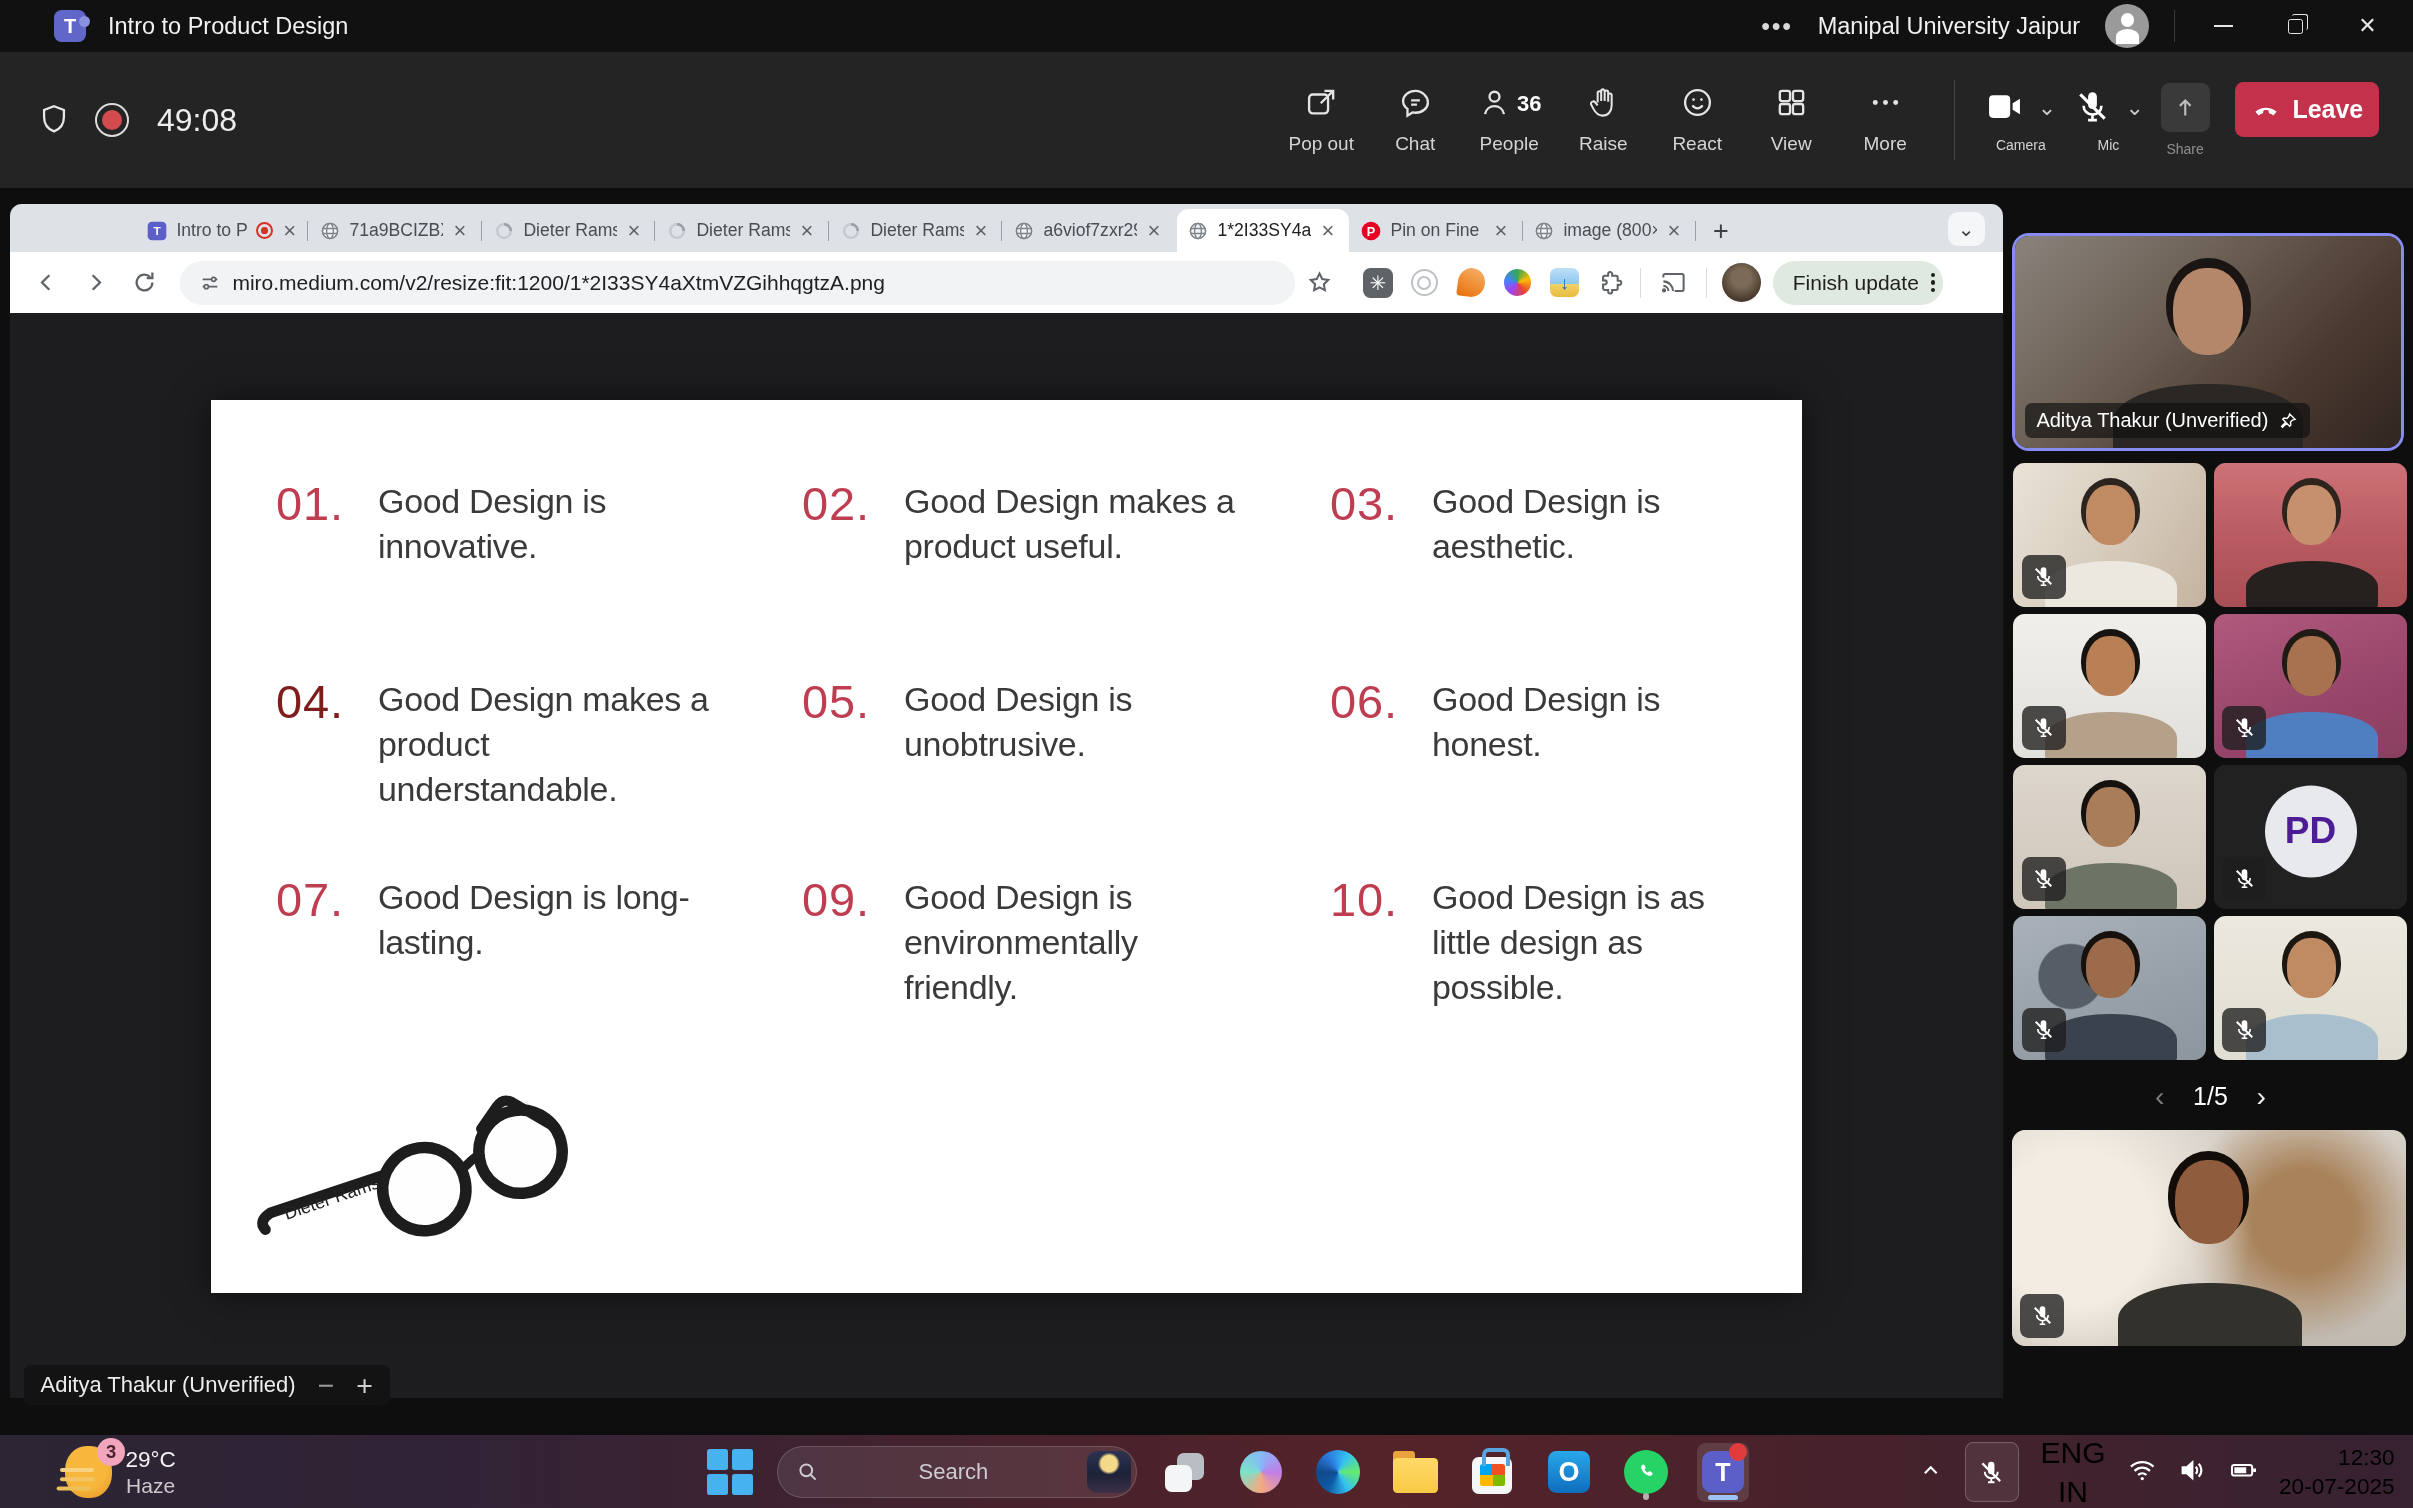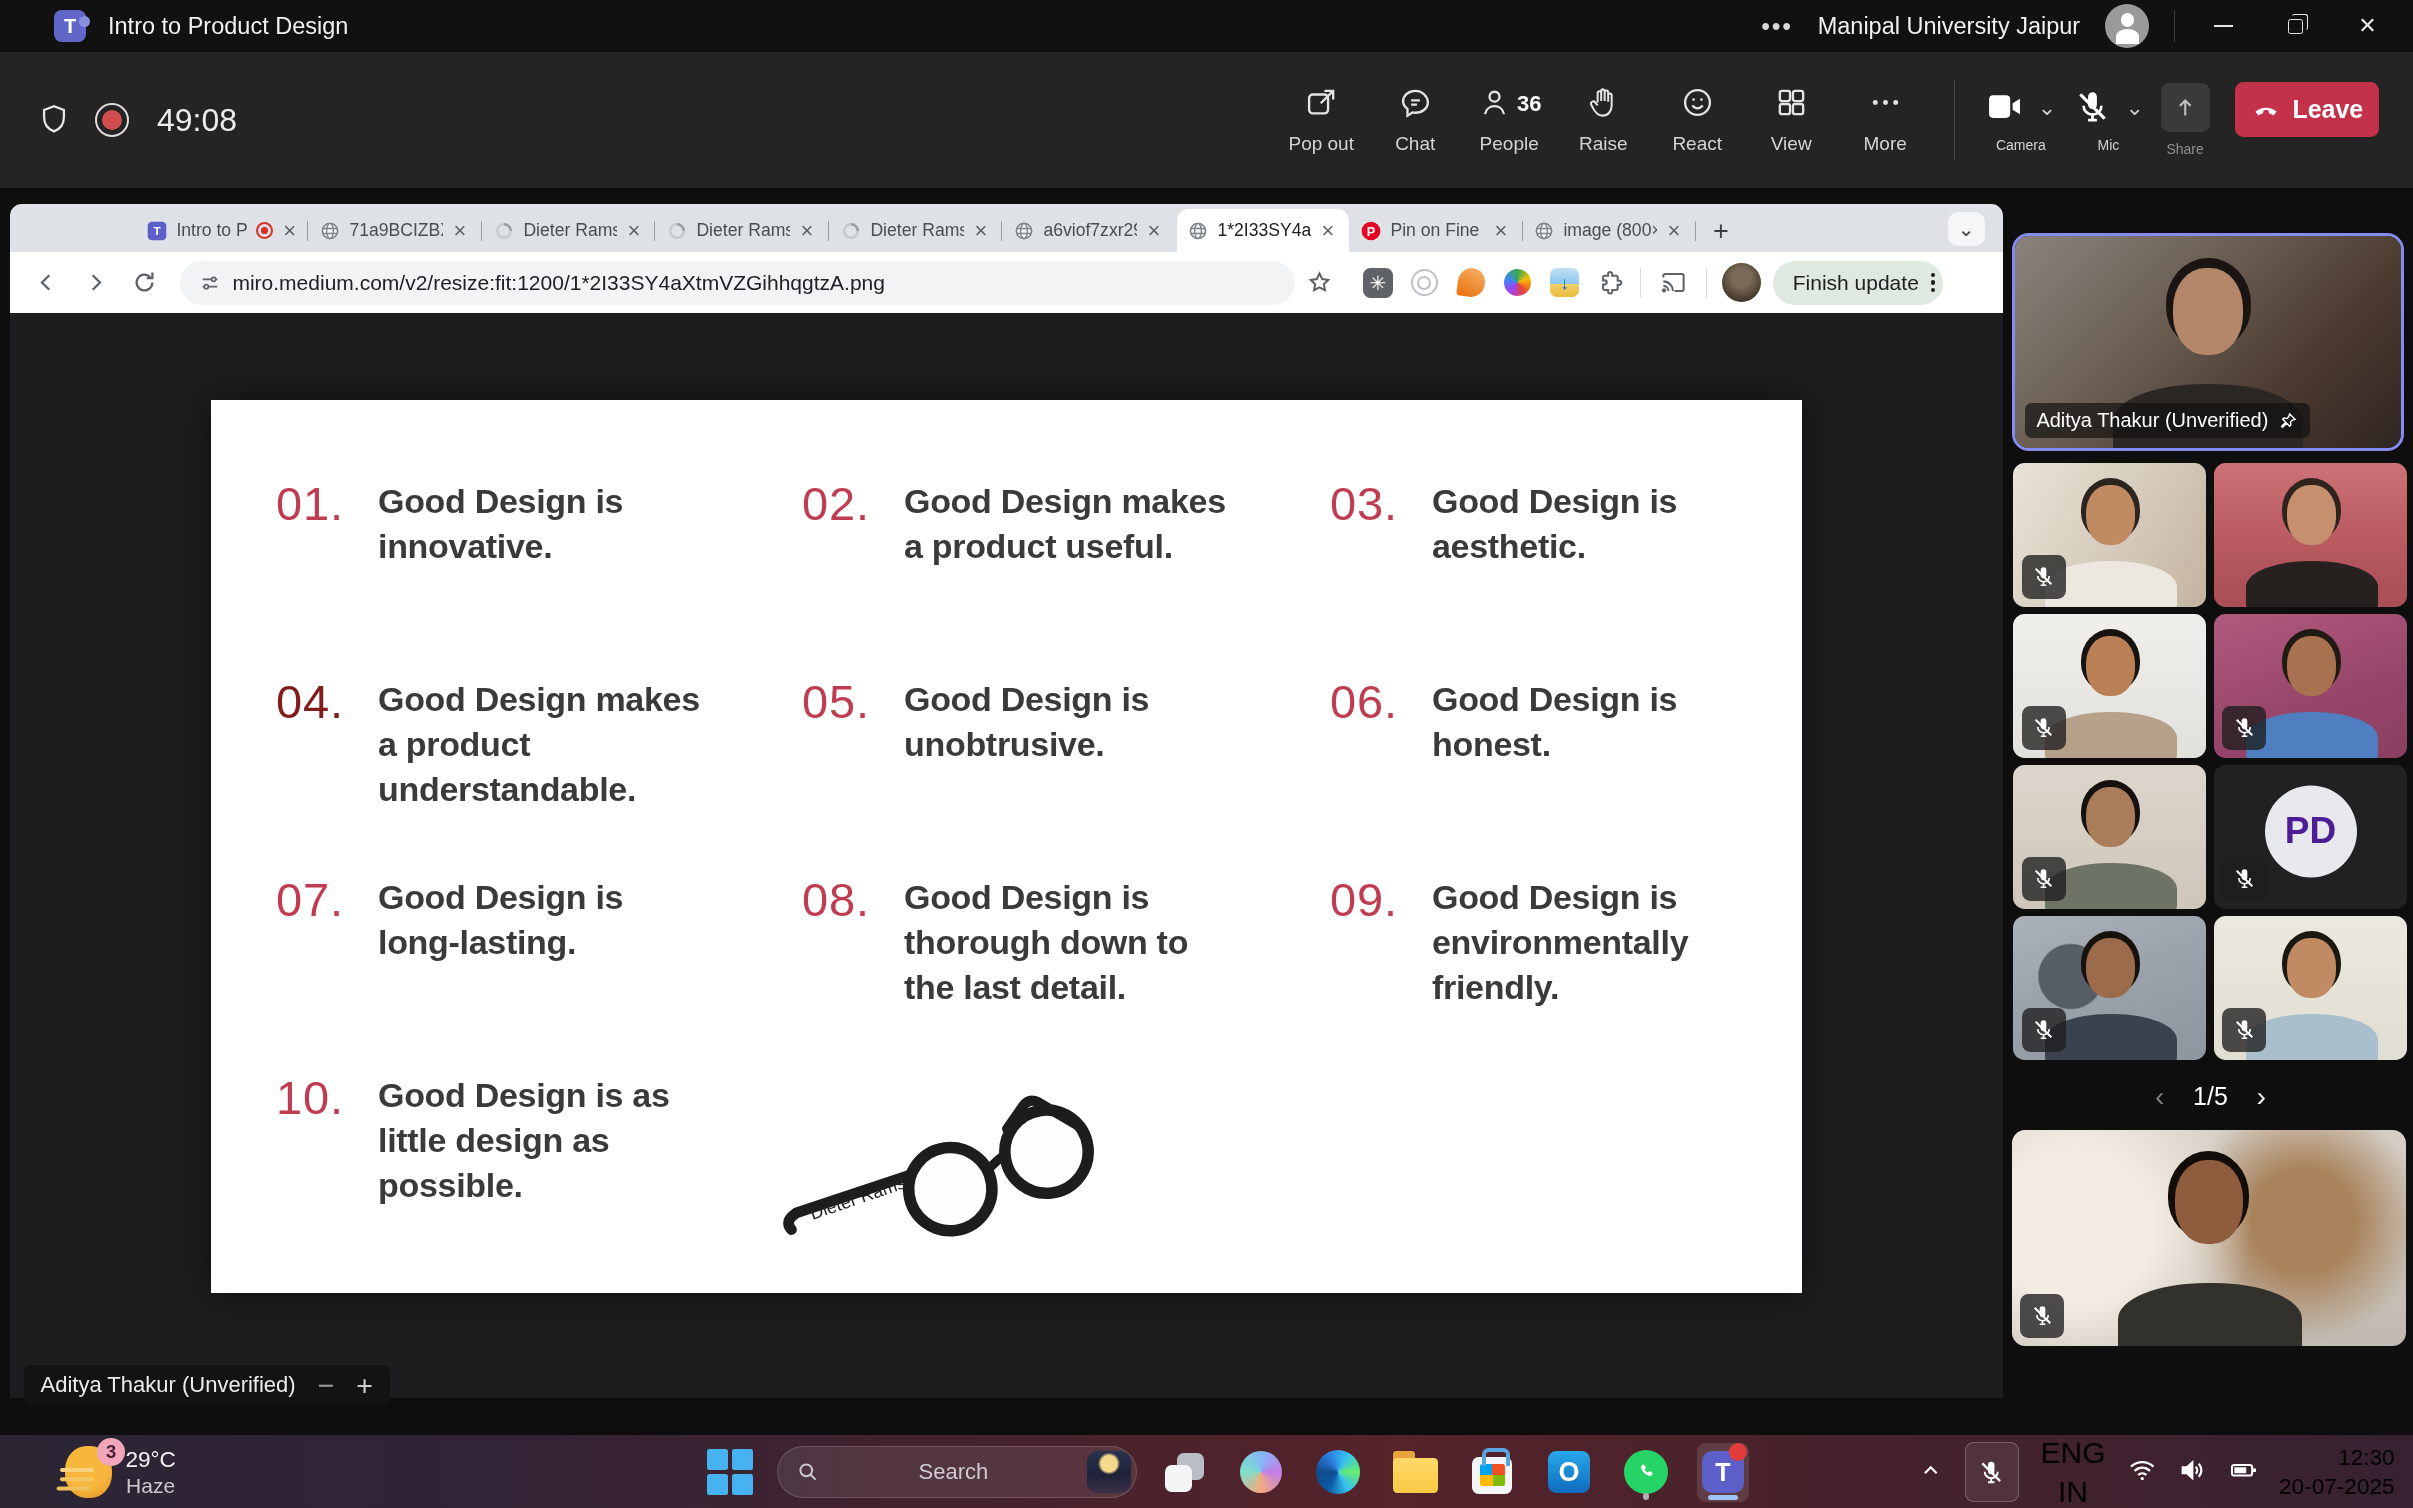--- a/index.html
+++ b/index.html
@@ -90,21 +90,21 @@
   .update-pill{height:44px;border-radius:22px;background:#dfe9df;display:flex;align-items:center;gap:11.7px;padding:0 8.4px 0 20px;margin:0 15px 0 5px}
   .update-text{font-size:21px;color:#1f1f1f;white-space:nowrap}
   .kebab{color:#1f1f1f;font-size:20px;line-height:0.5;display:flex;flex-direction:column;gap:3.4px}
   .kebab i{width:4.2px;height:4.2px;border-radius:50%;background:#1f1f1f;display:block}
 
   .b-content{height:1085px;background:#1d1d1f;display:flex;justify-content:center}
   .slide{width:1591px;height:893px;background:#ffffff;margin-top:87px;box-shadow:0 0 34px rgba(0,0,0,.5);position:relative}
   .p-grid{position:absolute;left:65px;top:79px;display:grid;grid-template-columns:526px 528px 471px;grid-auto-rows:198px}
   .cell{display:flex;gap:15px}
   .pnum{width:87px;font-size:47px;font-weight:200;letter-spacing:0.8px;line-height:1.05}
-  .ptext{width:335px;font-size:34px;font-weight:700;line-height:1.32;letter-spacing:-0.3px}
+  .ptext{width:335px;font-size:34px;font-weight:400;line-height:1.32;letter-spacing:-0.3px}
   .glasses-cell{position:relative}
   .glasses-svg{position:absolute;left:-50px;top:-5px;width:402px;height:198px}
 
   
   .presenter-pill{position:absolute;left:23.5px;top:1177px;height:40px;border-radius:6.7px;background:#131313;display:flex;align-items:center;gap:22px;padding:0 17px;color:#ececec}
   .presenter-name{font-size:22px;white-space:nowrap}
   .zoombtn{color:#cfcfcf;font-size:28.5px;line-height:1}
   .zoombtn.minus{color:#9a9a9a}
 
   
@@ -535,24 +535,20 @@
      </div>
             <div class="cell">
        <div class="pnum" style="color:#bf3d51">06.</div>
        <div class="ptext" style="color:#3a3a3a">Good Design is honest.</div>
      </div>
             <div class="cell">
        <div class="pnum" style="color:#bf3d51">07.</div>
        <div class="ptext" style="color:#3a3a3a">Good Design is long-lasting.</div>
      </div>
             <div class="cell">
-       <div class="pnum" style="color:#bf3d51">08.</div>
-       <div class="ptext" style="color:#3a3a3a">Good Design is thorough down to the last detail.</div>
-     </div>
-            <div class="cell">
        <div class="pnum" style="color:#bf3d51">09.</div>
        <div class="ptext" style="color:#3a3a3a">Good Design is environmentally friendly.</div>
      </div>
             <div class="cell">
        <div class="pnum" style="color:#bf3d51">10.</div>
        <div class="ptext" style="color:#3a3a3a">Good Design is as little design as possible.</div>
      </div>
             <div class="cell glasses-cell">
      <svg class="glasses-svg" viewBox="0 0 560 260">
        <g transform="rotate(-8 280 130)">

